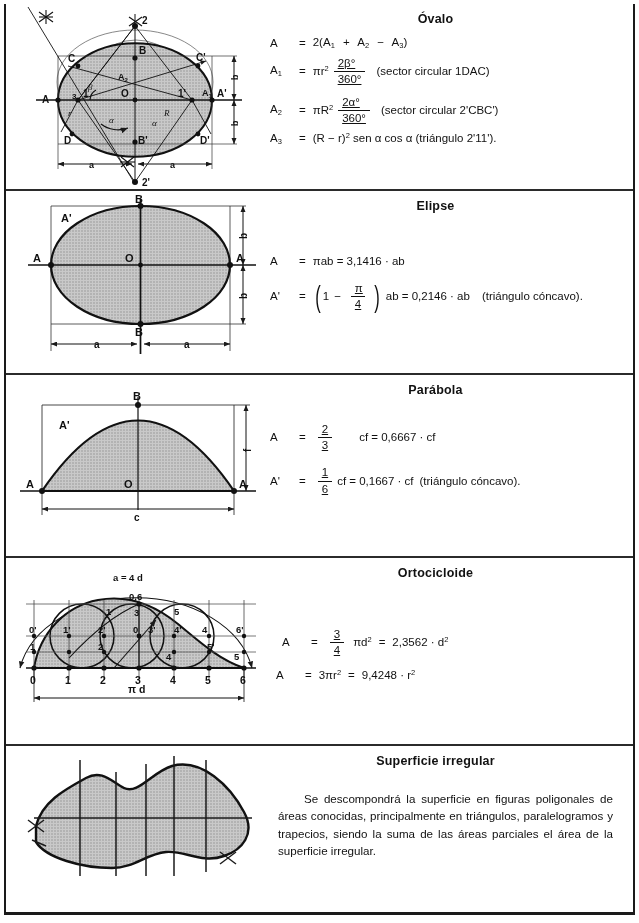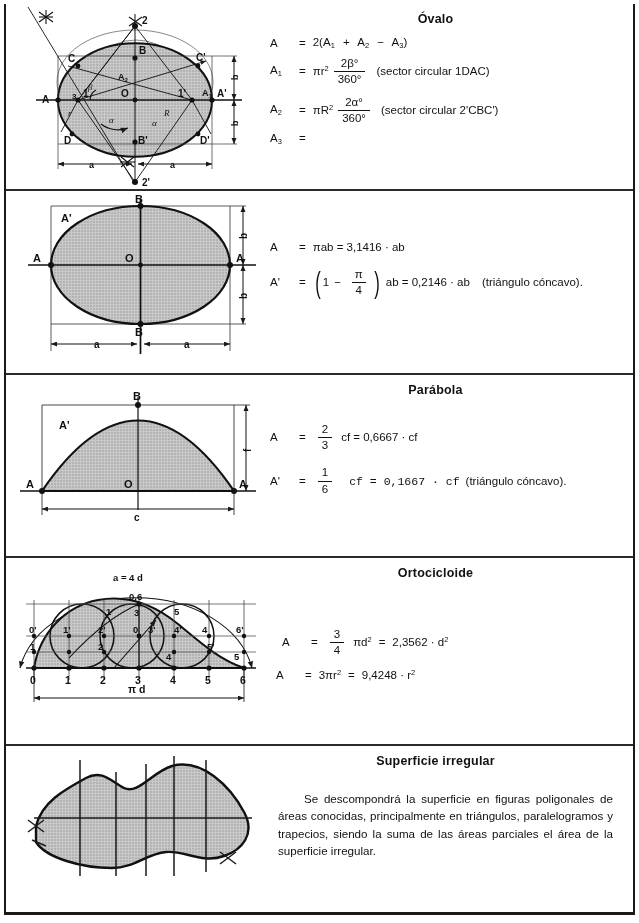--- a/index.html
+++ b/index.html
@@ -62,24 +62,25 @@
     line-height: 1.15;
   }
   .formula .lhs { display:inline-block; min-width: 22px; }
   .eq { margin: 0 7px; }
   .op { margin: 0 5px; }
   sub { font-size: 7.5px; vertical-align: -2px; }
   sup { font-size: 7.5px; vertical-align: 4px; }
   .frac {
     display: inline-flex;
     flex-direction: column;
-    align-items: center;
+    align-items: flex-start;
     vertical-align: middle;
     margin: 0 5px;
     font-size: 11.5px;
+    text-decoration: underline;
   }
   .frac .num { padding: 0 4px 1px 4px; }
   .frac .den { padding: 1px 4px 0 4px; border-top: 1.4px solid #111; }
   .paren {
     font-size: 30px;
     font-weight: 300;
     line-height: .78;
     transform: scaleX(.55);
     display: inline-block;
   }
@@ -244,20 +245,21 @@
         <span class="frac">
           <span class="num">2α°</span>
           <span class="den">360°</span>
         </span>
         <span class="note">(sector circular 2'CBC')</span>
       </div>
 
       <div class="formula" style="margin-top:0;">
         <span class="lhs"><span>A</span><sub>3</sub></span>
         <span class="eq">=</span>
+        <span><span>(R − r)</span><sup>2</sup> <span>sen α cos α (triángulo 2'11').</span></span>
       </div>
     </div>
   </div>
 
   <div class="divider" style="top:185px;"></div>
 
   <div class="section" style="top:187px; height:182px;">
     <div class="fig-col">
       <svg width="258" height="182" viewBox="0 0 258 182">
         <defs>
@@ -309,20 +311,21 @@
         <g font-family="Liberation Sans, sans-serif" font-size="10" font-weight="bold" fill="#111">
           <text x="88" y="157">a</text>
           <text x="178" y="157">a</text>
           <text x="241" y="48" transform="rotate(-90 241 48)">b</text>
           <text x="241" y="108" transform="rotate(-90 241 108)">b</text>
         </g>
       </svg>
     </div>
 
     <div class="txt-col">
+      <div class="sec-title">Elipse</div>
 
       <div class="formula" style="margin-top:42px;">
         <span class="lhs">A</span>
         <span class="eq">=</span>
         <span>πab  =  3,1416 · ab</span>
       </div>
 
       <div class="formula" style="margin-top:14px;">
         <span class="lhs">A'</span>
         <span class="eq">=</span>
@@ -396,31 +399,31 @@
     <div class="txt-col">
       <div class="sec-title">Parábola</div>
 
       <div class="formula" style="margin-top:26px;">
         <span class="lhs">A</span>
         <span class="eq">=</span>
         <span class="frac">
           <span class="num">2</span>
           <span class="den">3</span>
         </span>
-        <span style="margin-left:4px;">cf  =  0,6667 · cf</span>
+        <span style="margin-left:22px;">cf  =  0,6667 · cf</span>
       </div>
 
       <div class="formula" style="margin-top:14px;">
         <span class="lhs">A'</span>
         <span class="eq">=</span>
         <span class="frac">
           <span class="num">1</span>
           <span class="den">6</span>
         </span>
-        <span style="margin-left:12px;font-family:Liberation Mono, monospace;">cf  =  0,1667 · cf</span>
+        <span style="margin-left:0;">cf  =  0,1667 · cf</span>
         <span class="note">(triángulo cóncavo).</span>
       </div>
     </div>
   </div>
 
   <div class="divider" style="top:552px;"></div>
 
   <div class="section" style="top:554px; height:186px;border-radius:15px;">
     <div class="fig-col">
       <svg width="258" height="186" viewBox="0 0 258 186">

